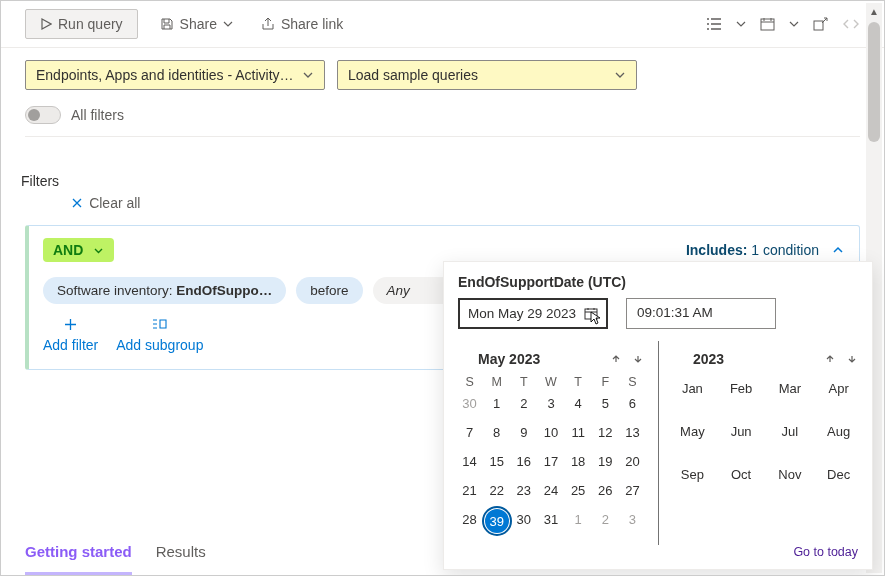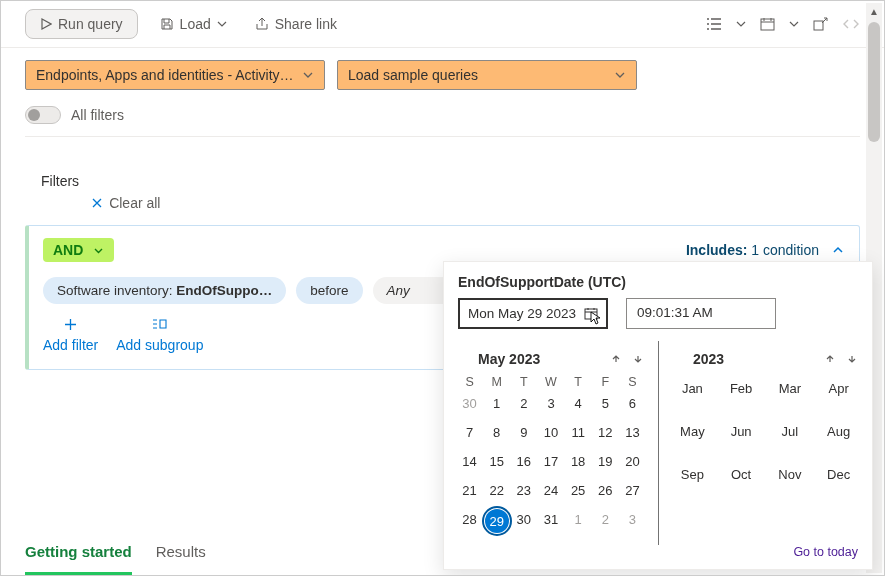--- a/index.html
+++ b/index.html
@@ -1,51 +1,51 @@
 <!DOCTYPE html>
 <html><head>
 <meta charset="utf-8">
 <style>
 * { box-sizing: border-box; margin: 0; padding: 0; font-family: "Segoe UI", -apple-system, sans-serif; }
 body { background: #fff; color: #323130; font-size: 14px; width: 885px; height: 576px; position: relative; border: 1px solid #ccc; overflow: hidden; }
 .toolbar { display: flex; align-items: center; padding: 8px 24px; gap: 16px; border-bottom: 1px solid #edebe9; }
-.btn-run { display: flex; align-items: center; gap: 6px; padding: 6px 14px; border: 1px solid #c8c6c4; background: #f3f2f1; color: #605e5c; border-radius: 8px; cursor: pointer; font-size: 14px; }
+.btn-run { display: flex; align-items: center; gap: 6px; padding: 6px 14px; border: 1px solid #c8c6c4; background: #f3f2f1; color: #605e5c; border-radius: 2px; cursor: pointer; font-size: 14px; }
 .tbtn { display: flex; align-items: center; gap: 6px; background: none; border: none; color: #605e5c; cursor: pointer; font-size: 14px; padding: 4px 6px; }
 .toolbar-right { margin-left: auto; display: flex; gap: 14px; color: #605e5c; }
 .toolbar-right span { cursor: pointer; }
 .icon { display: inline-flex; align-items: center; justify-content: center; }
 .selectors { display: flex; gap: 12px; padding: 12px 24px; }
-.select-box { display: flex; justify-content: space-between; align-items: center; border: 1px solid #8a8886; padding: 6px 10px; border-radius: 2px; cursor: pointer; background: #fdba74; }
+.select-box { display: flex; justify-content: space-between; align-items: center; border: 1px solid #8a8886; padding: 6px 10px; border-radius: 2px; cursor: pointer; background: #fef9c3; }
 .sel1 { width: 300px; } .sel2 { width: 300px; }
 .all-filters { display: flex; align-items: center; gap: 10px; padding: 4px 24px 12px; color: #605e5c; }
 .toggle { width: 36px; height: 18px; border-radius: 10px; background: #edebe9; border: 1px solid #c8c6c4; position: relative; }
 .toggle::after { content:""; position:absolute; width:12px; height:12px; background:#a19f9d; border-radius:50%; top:2px; left:2px; }
 .divider { height:1px; background:#edebe9; margin: 0 24px 14px; }
-.filters-row { display:flex; align-items:center; gap:12px; padding: 0 40px 14px; text-align: right; }
+.filters-row { display:flex; align-items:center; gap:12px; padding: 0 20px 14px; text-align: right; }
 .filters-row .lbl { color:#323130; }
 .clear-all { color:#605e5c; display:flex; align-items:center; gap:6px; cursor:pointer;margin-top:44px; }
 .filter-card { margin: 0 24px; border:1px solid #c7e0f4; border-radius:3px; padding: 12px 14px 16px; position: relative; border-left: 4px solid #b7e1c4; }
 .card-top { display:flex; align-items:center; justify-content:space-between; margin-bottom:14px; }
 .and-pill { background:#bef264; color:#107c10; font-weight:600; padding:4px 10px; border-radius:4px; display:flex; align-items:center; gap:10px; }
 .and-pill .chev { color:#107c10; }
 .includes { color:#0c4a6e; }
 .includes b { font-weight:600; }
 .collapse-btn { margin-left: 12px; color:#0078d4; cursor:pointer; }
 .chips { display:flex; align-items:center; gap:10px; margin-bottom:14px; flex-wrap: wrap; }
 .chip { border-radius:16px; padding:6px 14px; font-size:13.5px; }
 .chip-blue { background:#deecf9; color:#323130; }
 .chip-blue b { font-weight:600; }
 .chip-gray { background:#f3f2f1; color:#323130; flex:1; min-width:180px; display:flex; align-items:flex-start;font-style:italic; }
 .chip-x { background:#edebe9; width:28px; height:28px; border-radius:50%; display:flex; align-items:center; justify-content:center; cursor:pointer; }
 .trash { color:#0078d4; cursor:pointer; padding: 0 4px; }
 .sub-actions { display:flex; gap:18px; }
 .link-btn { display:flex; align-items:center; gap:6px; color:#0078d4; cursor:pointer; font-size:14px;flex-direction:column; }
 .tabs { position:absolute; bottom:0; left:0; display:flex; gap:24px; padding: 0 24px; border-top: none; }
 .tab { padding: 12px 0; color:#605e5c; cursor:pointer; font-size:15px; }
-.tab.active { color:#15803d; font-weight:600; border-bottom:3px solid #22c55e; }
+.tab.active { color:#8b5cf6; font-weight:600; border-bottom:3px solid #c4b5fd; }
 
 .popover { position:absolute; top:260px; left:442px; width:430px; background:#fff; border:1px solid #edebe9; box-shadow:0 6px 20px rgba(0,0,0,0.12); z-index:10; }
 .pop-title { font-weight:600; padding:12px 14px 8px; font-size:14px; }
 .pop-inputs { display:flex; gap:18px; padding: 0 14px 12px; }
 .date-input { border:1px solid #8a8886; padding:6px 8px; display:flex; align-items:center; justify-content:space-between; width:150px; font-size:13.5px; }
 .date-input.sel { border:2px solid #323130; }
 .time-input { border:1px solid #8a8886; padding:6px 10px; width:150px; font-size:13.5px; }
 .cal-row { display:flex; }
 .cal-month { width:50%; padding: 6px 12px 12px; }
 .cal-year { width:50%; padding: 6px 12px 12px; border-left:1px solid #737373; }
@@ -79,21 +79,21 @@
         </svg>
     </span>
     <span>Run query</span>
   </button>
   <button class="tbtn">
     <span class="icon">
       <svg width="14" height="14" viewBox="0 0 14 14">
           <path d="M2 2h8l2 2v8H2z M4 2v4h5V2 M4 12v-4h6v4" fill="none" stroke="#605e5c" stroke-width="1"></path>
         </svg>
     </span>
-    <span>Load</span>
+    <span>Share</span>
     <span class="icon">
       <svg width="10" height="10" viewBox="0 0 10 10">
           <path d="M1 3l4 4 4-4" fill="none" stroke="#605e5c" stroke-width="1.2"></path>
         </svg>
     </span>
   </button>
   <button class="tbtn">
     <span class="icon">
       <svg width="14" height="14" viewBox="0 0 14 14">
           <path d="M2 7v5h10V7 M7 9V1 M4 4l3-3 3 3" fill="none" stroke="#605e5c" stroke-width="1"></path>
@@ -308,21 +308,21 @@
           <span>19</span>
           <span>20</span>
           <span>21</span>
           <span>22</span>
           <span>23</span>
           <span>24</span>
           <span>25</span>
           <span>26</span>
           <span>27</span>
           <span>28</span>
-          <span class="selected">29</span>
+          <span class="selected">39</span>
           <span>30</span>
           <span>31</span>
           <span class="muted">1</span>
           <span class="muted">2</span>
           <span class="muted">3</span>
         </div>
     </div>
     <div class="cal-year">
       <div class="cal-header">
         <span class="title">2023</span>

